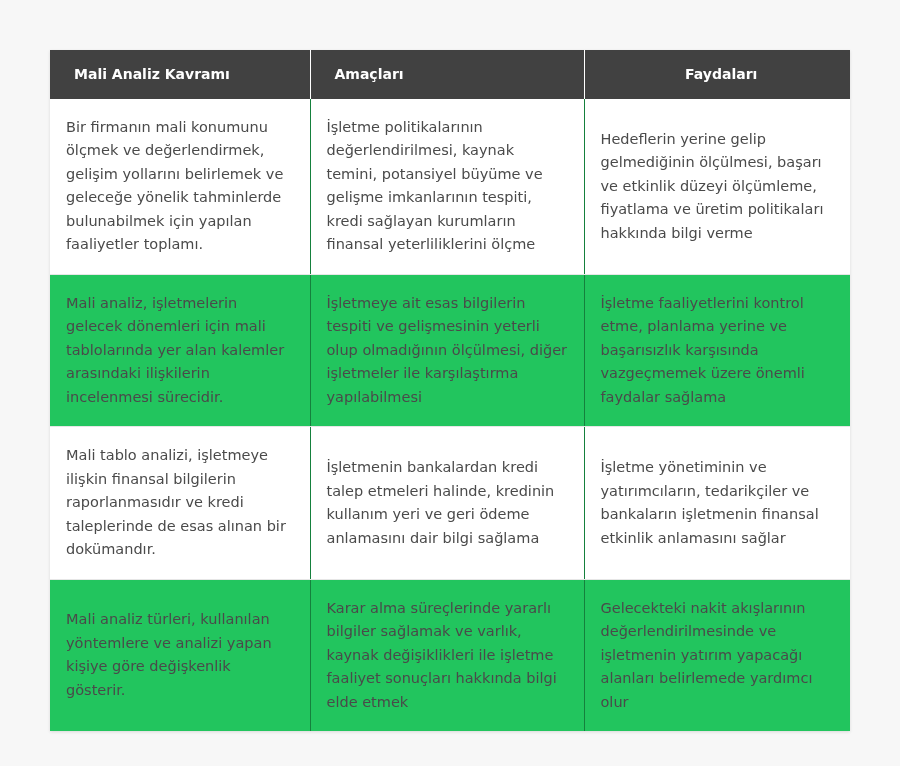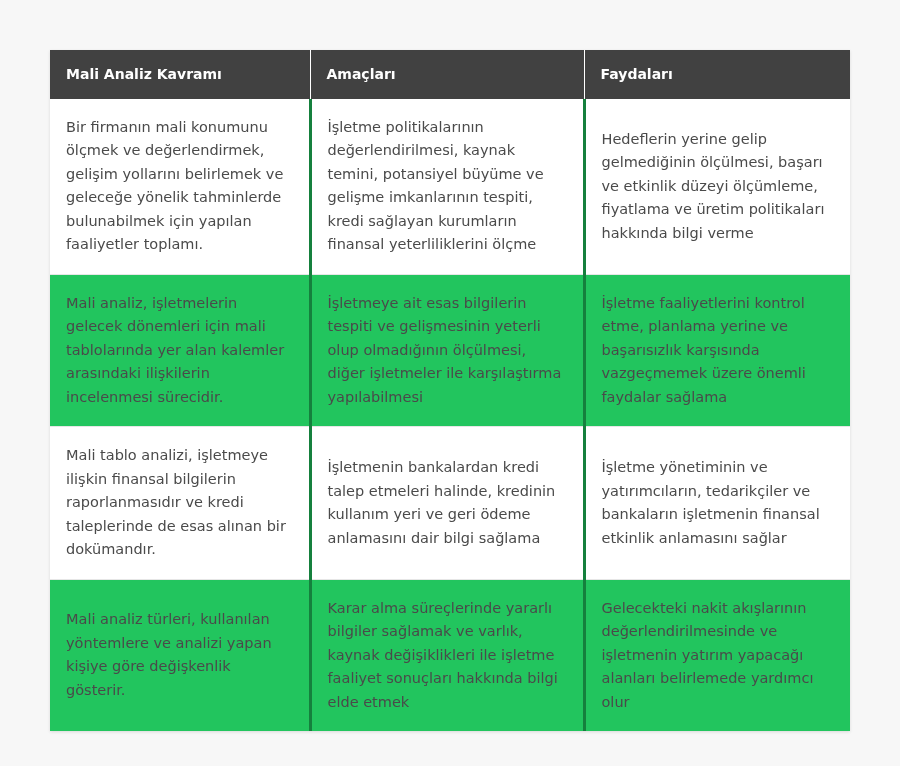--- a/index.html
+++ b/index.html
@@ -47,33 +47,33 @@
   .data-table col.c1 { width: 260px; }
   .data-table col.c2 { width: 274px; }
   .data-table col.c3 { width: 266px; }
 
   .data-table thead th {
     background: #414141;
     color: #ffffff;
     font-size: 14px;
     font-weight: bold;
     text-align: left;
-    padding: 16px 16px 17px 16px;
+    padding: 16px 16px 17px 24px;
     border-right: 1px solid #ffffff;
     vertical-align: middle;
   }
-  .data-table thead th:last-child { border-right: none; }
+  .data-table thead th:last-child { border-right: none; text-align: center; }
 
   .data-table tbody td {
     font-size: 14.5px;
     color: #4a4a4a;
     line-height: 1.62;
     padding: 17px 16px 17px 16px;
     vertical-align: middle;
-    border-right: 3px solid #15803d;
+    border-right: 1px solid #15803d;
     border-bottom: 1px solid #e6e6e6;
     background: #ffffff;
   }
   .data-table tbody td:last-child { border-right: none; }
   .data-table tbody tr:last-child td { border-bottom: none; }
 
   .data-table tbody tr.alt td {
     background: #22c55e;
   }
 </style>

